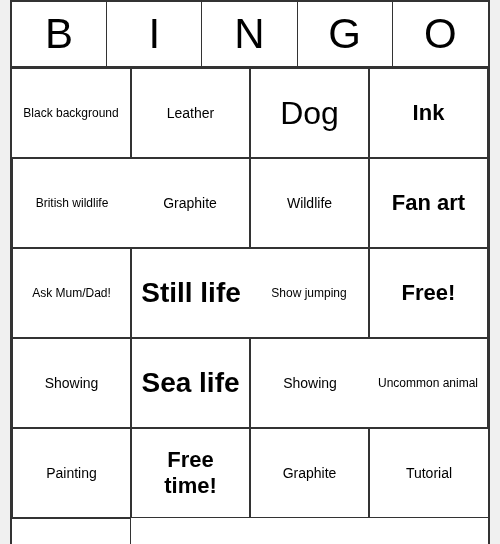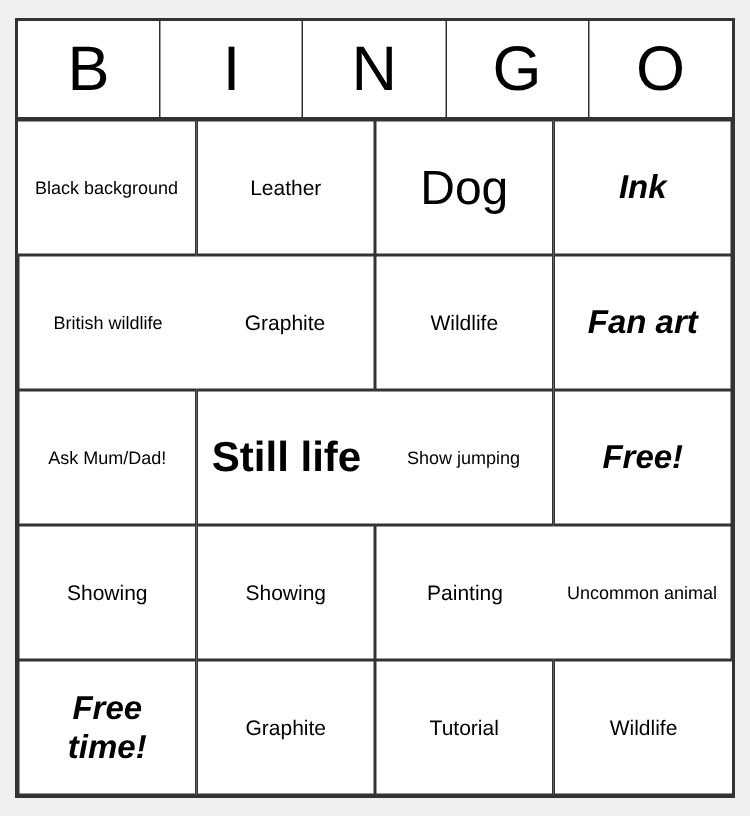--- a/index.html
+++ b/index.html
@@ -76,21 +76,20 @@
     }
 
     .cell-text.large {
       font-size: 28px;
       font-weight: bold;
     }
 
     .cell-text.medium-large {
       font-size: 22px;
       font-weight: bold;
-      font-style: italic;
     }
 
     .cell-text.xlarge {
       font-size: 32px;
       font-weight: normal;
     }
 
     .cell-text.small {
       font-size: 12px;
     }
@@ -140,27 +139,30 @@
       <div class="bingo-cell">
         <span class="cell-text small">Show jumping</span>
       </div>
       <div class="bingo-cell">
         <span class="cell-text medium-large">Free!</span>
       </div>
       <div class="bingo-cell">
         <span class="cell-text">Showing</span>
       </div>
       <div class="bingo-cell">
+        <span class="cell-text large">Sea life</span>
+      </div>
+      <div class="bingo-cell">
         <span class="cell-text">Showing</span>
       </div>
       <div class="bingo-cell">
-        <span class="cell-text">Painting</span>
+        <span class="cell-text small">Uncommon animal</span>
       </div>
       <div class="bingo-cell">
-        <span class="cell-text small">Uncommon animal</span>
+        <span class="cell-text">Painting</span>
       </div>
       <div class="bingo-cell">
         <span class="cell-text medium-large">Free time!</span>
       </div>
       <div class="bingo-cell">
         <span class="cell-text">Graphite</span>
       </div>
       <div class="bingo-cell">
         <span class="cell-text">Tutorial</span>
       </div>

